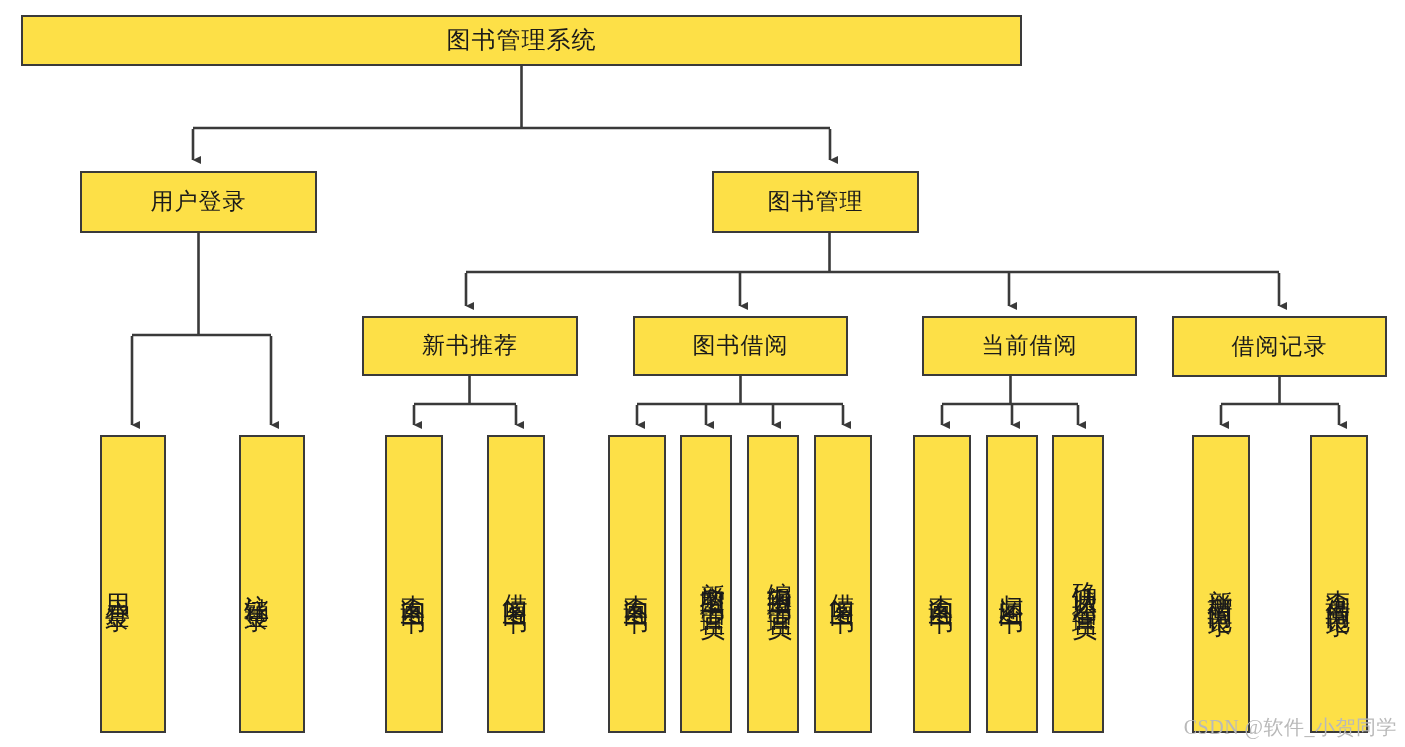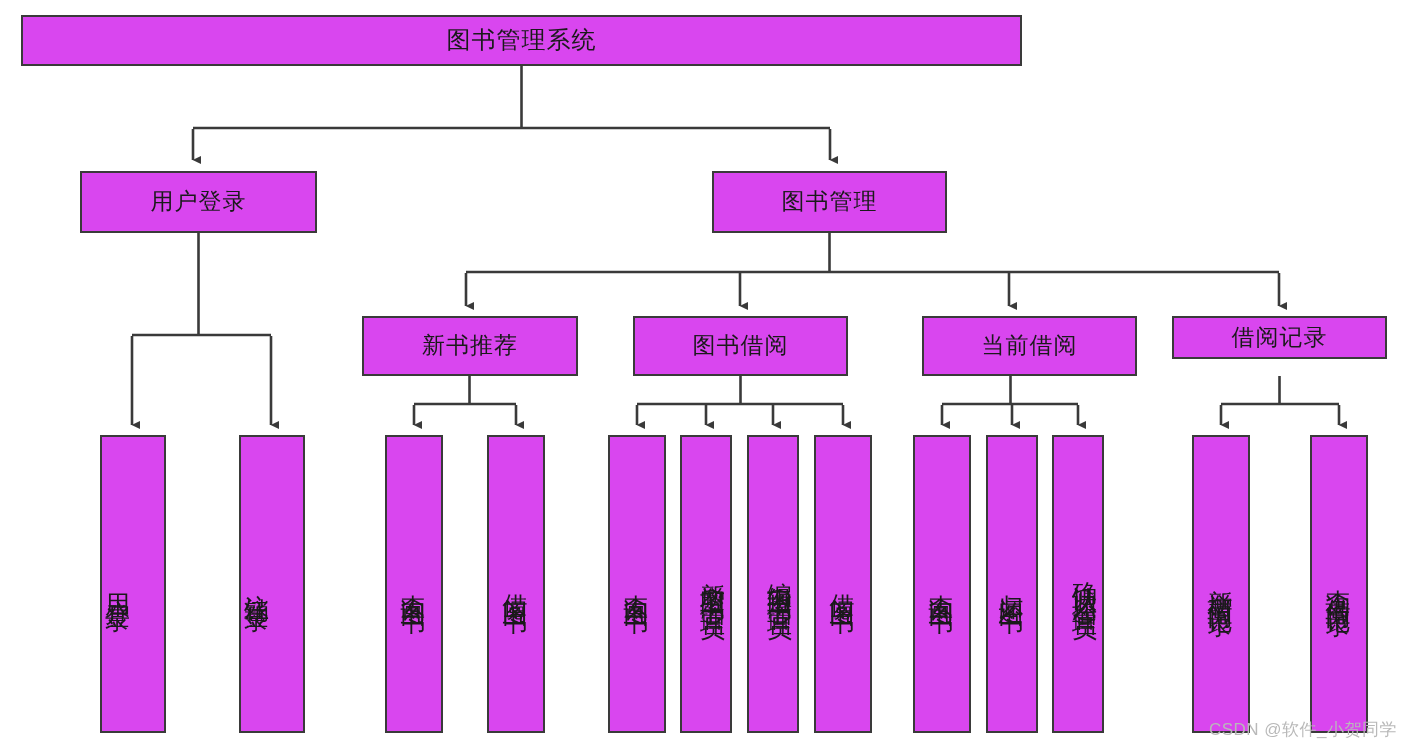--- a/index.html
+++ b/index.html
@@ -23,21 +23,21 @@
     position: absolute;
     top: 0;
     left: 0;
     width: 1405px;
     height: 747px;
     pointer-events: none;
   }
   .node {
     position: absolute;
     box-sizing: border-box;
-    background: #d946ef;
+    background: #fde047;
     border: 2.5px solid #3a3a3a;
     display: flex;
     align-items: center;
     justify-content: center;
     color: #1a1a1a;
     z-index: 2;
   }
   .node.horizontal {
     font-size: 23px;
     line-height: 1.1;
@@ -61,25 +61,26 @@
     font-size: 24px;
   }
   .node-label {
     display: block;
     white-space: nowrap;
   }
   #watermark {
     position: absolute;
     right: 8px;
     bottom: 6px;
-    font-size: 17px;
+    font-size: 20px;
     color: #b9b9b9;
     letter-spacing: 0.5px;
     z-index: 5;
     white-space: nowrap;
+    font-family: Liberation Serif, serif;
   }
 </style>
 </head>
 <body style="background: rgb(255, 255, 255);">
 
 <div id="diagram-root">
 
   <svg class="connectors" viewBox="0 0 1405 747" xmlns="http://www.w3.org/2000/svg">
     <defs>
       <marker id="arrowhead" markerWidth="9" markerHeight="9" refX="4.2" refY="8.4" orient="auto" markerUnits="userSpaceOnUse">
@@ -131,34 +132,34 @@
     </g>
   </svg>
 
   <div class="node horizontal root" style="left: 21px; top: 15px; width: 1001px; height: 51px; border-color: rgb(58, 58, 58); color: rgb(26, 26, 26);">
     <span class="node-label">图书管理系统</span>
   </div>
 
   <div class="node horizontal" style="left: 80px; top: 171px; width: 237px; height: 62px; border-color: rgb(58, 58, 58); color: rgb(26, 26, 26);">
     <span class="node-label">用户登录</span>
   </div>
-  <div class="node horizontal" style="left: 712px; top: 171px; width: 235px; height: 62px; border-color: rgb(58, 58, 58); color: rgb(26, 26, 26);">
+  <div class="node horizontal" style="left: 712px; top: 171px; width: 207px; height: 62px; border-color: rgb(58, 58, 58); color: rgb(26, 26, 26);">
     <span class="node-label">图书管理</span>
   </div>
 
   <div class="node horizontal" style="left: 633px; top: 316px; width: 215px; height: 60px; border-color: rgb(58, 58, 58); color: rgb(26, 26, 26);">
     <span class="node-label">图书借阅</span>
   </div>
   <div class="node horizontal" style="left: 362px; top: 316px; width: 216px; height: 60px; border-color: rgb(58, 58, 58); color: rgb(26, 26, 26);">
     <span class="node-label">新书推荐</span>
   </div>
   <div class="node horizontal" style="left: 903px; top: 316px; width: 215px; height: 60px; border-color: rgb(58, 58, 58); color: rgb(26, 26, 26); margin-left: 19px;">
     <span class="node-label">当前借阅</span>
   </div>
-  <div class="node horizontal" style="left: 1172px; top: 316px; width: 215px; height: 43px; border-color: rgb(58, 58, 58); color: rgb(26, 26, 26);">
+  <div class="node horizontal" style="left: 1172px; top: 316px; width: 215px; height: 61px; border-color: rgb(58, 58, 58); color: rgb(26, 26, 26);">
     <span class="node-label">借阅记录</span>
   </div>
 
   <div class="node vertical align-end" style="left: 100px; top: 435px; width: 66px; height: 298px; border-color: rgb(58, 58, 58); color: rgb(26, 26, 26);">
     <span class="node-label">用户登录</span>
   </div>
   <div class="node vertical align-end" style="left: 239px; top: 435px; width: 66px; height: 298px; border-color: rgb(58, 58, 58); color: rgb(26, 26, 26);">
     <span class="node-label">注销登录</span>
   </div>
   <div class="node vertical" style="left: 385px; top: 435px; width: 58px; height: 298px; border-color: rgb(58, 58, 58); color: rgb(26, 26, 26);">

